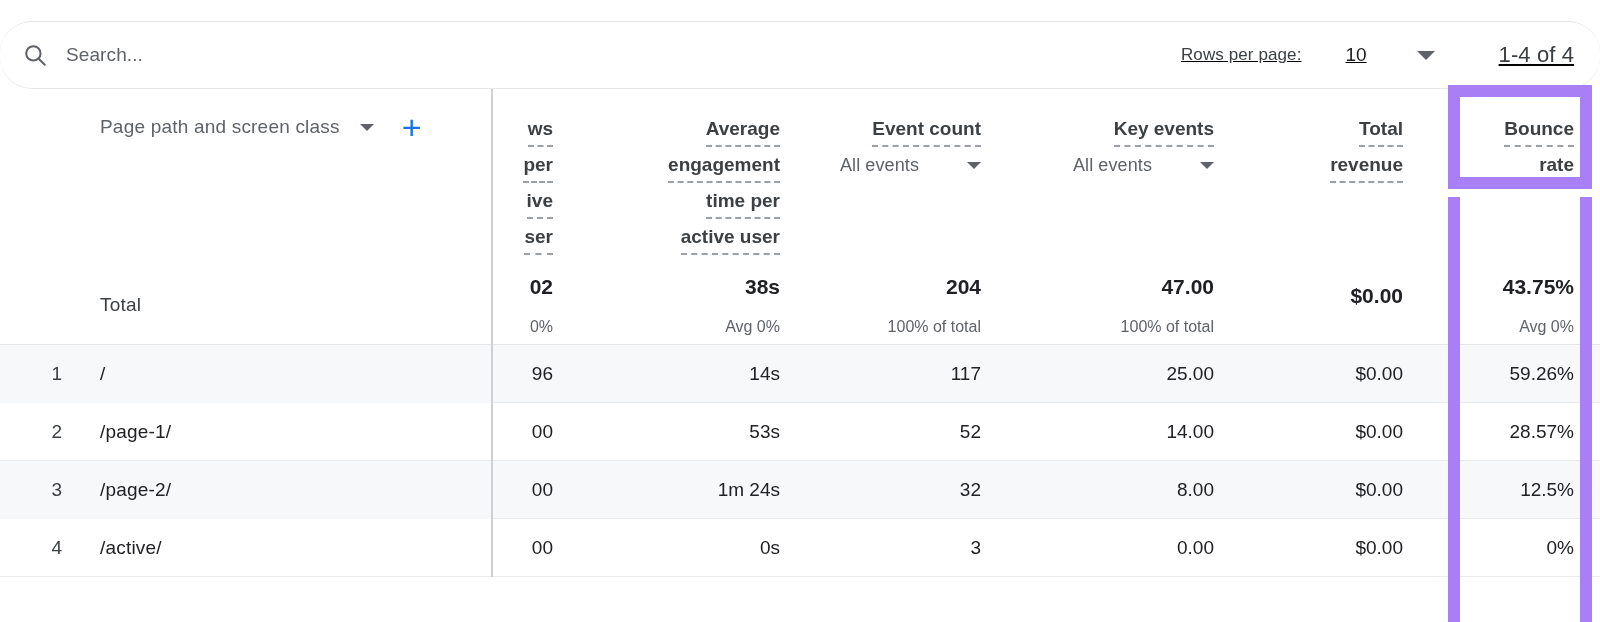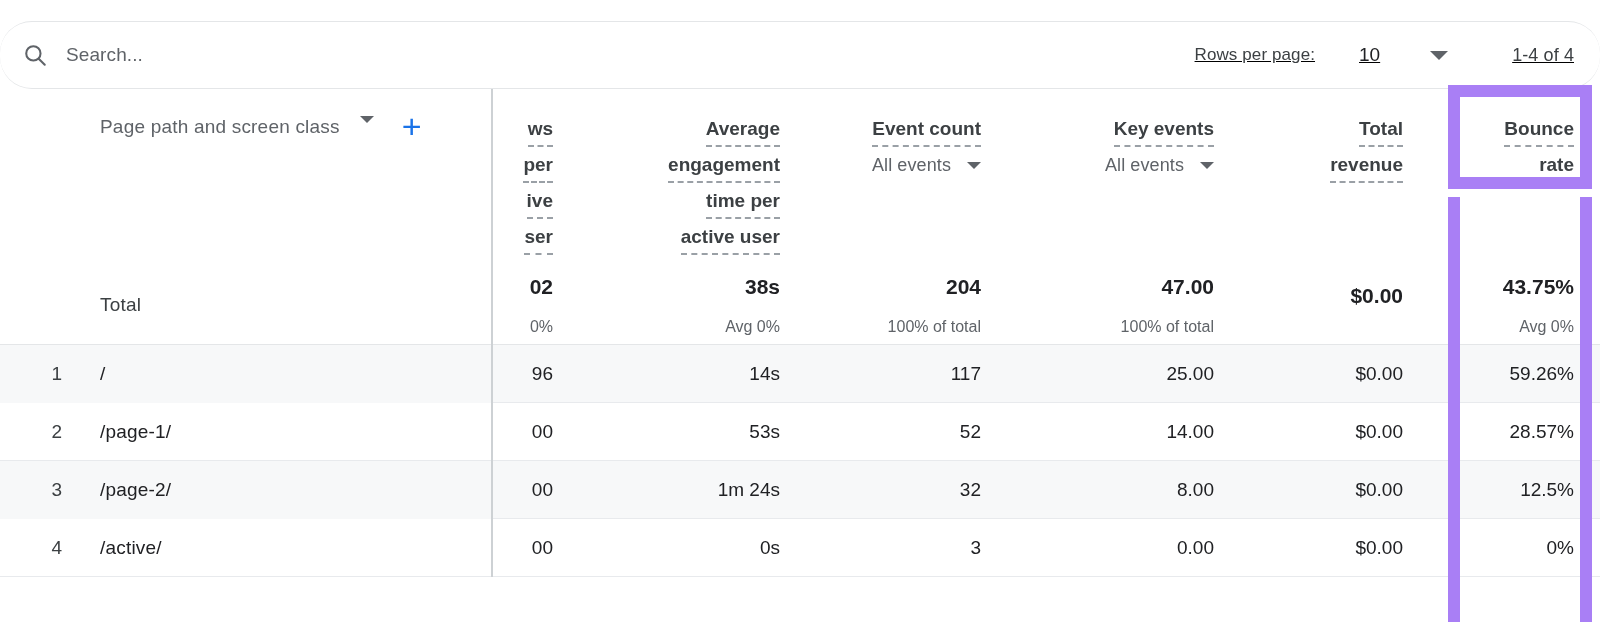--- a/index.html
+++ b/index.html
@@ -38,21 +38,21 @@
     margin-left: auto; display: flex; align-items: center;
     padding-right: 26px; gap: 0; text-decoration: underline;
   }
   .rows-label { font-size: 17px; color: #3c4043; letter-spacing:.1px; }
   .rows-value { font-size: 19px; color: #202124; margin-left: 44px; }
   .rows-caret {
     margin-left: 50px; width: 0; height: 0;
     border-left: 9px solid transparent; border-right: 9px solid transparent;
     border-top: 9px solid #5f6368; cursor: pointer;
   }
-  .range-label { font-size: 18px; color: #3c4043; margin-left: 64px; letter-spacing:.1px; }
+  .range-label { font-size: 22px; color: #3c4043; margin-left: 64px; letter-spacing:.1px; }
 
   
   .table { position: absolute; left: 0; top: 89px; width: 1600px; }
 
   .row { display: flex; width: 1600px; position: relative; }
 
   
   .dim-cell {
     width: 493px; flex: 0 0 493px;
     display: flex; align-items: center;
@@ -79,21 +79,21 @@
   .m-evt     { width: 218px; flex: 0 0 218px; padding-right: 23px; }
   .m-key     { width: 240px; flex: 0 0 240px; padding-right: 30px; }
   .m-rev     { width: 172px; flex: 0 0 172px; padding-right: 13px; }
   .m-bounce  { width: 184px; flex: 0 0 184px; padding-right: 26px; }
 
   
   .header-row { height: 176px; align-items: flex-start; }
   .header-row .dim-cell { height: 176px; align-items: flex-start; padding-top: 27px; }
 
   .dim-head {
-    display: flex; gap: 0; padding-left: 100px;
+    display: flex; align-items: center; gap: 0; padding-left: 100px;
   }
   .dim-head-label { font-size: 19px; color: #5f6368; letter-spacing: .2px; }
   .dim-caret {
     margin-left: 20px; width: 0; height: 0;
     border-left: 7px solid transparent; border-right: 7px solid transparent;
     border-top: 7px solid #5f6368; cursor: pointer;
   }
   .dim-plus {
     margin-left: 28px; font-size: 34px; line-height: 20px;
     color: #1a73e8; font-weight: 400; cursor: pointer;
@@ -104,21 +104,21 @@
   .hlines { display: flex; flex-direction: column; align-items: flex-end; }
   .hline {
     font-size: 19px; font-weight: bold; color: #3c4043;
     line-height: 31px; white-space: nowrap;
     border-bottom: 2px dashed #9aa0a6;
     padding-bottom: 1px; margin-bottom: 2px;
   }
   .hline.clip { direction: rtl; }
   .evt-select {
     display: flex; align-items: center; justify-content: flex-end;
-    margin-top: 6px; cursor: pointer;
+    margin-top: 6px; cursor: pointer; gap: 32px;
   }
   .evt-select-label { font-size: 18px; color: #5f6368; letter-spacing:.1px; }
   .evt-select-caret {
     margin-left: 16px; width: 0; height: 0;
     border-left: 7px solid transparent; border-right: 7px solid transparent;
     border-top: 7px solid #5f6368;
   }
 
   
   .total-row { height: 80px; border-bottom: 1px solid #e4e6e8; }

